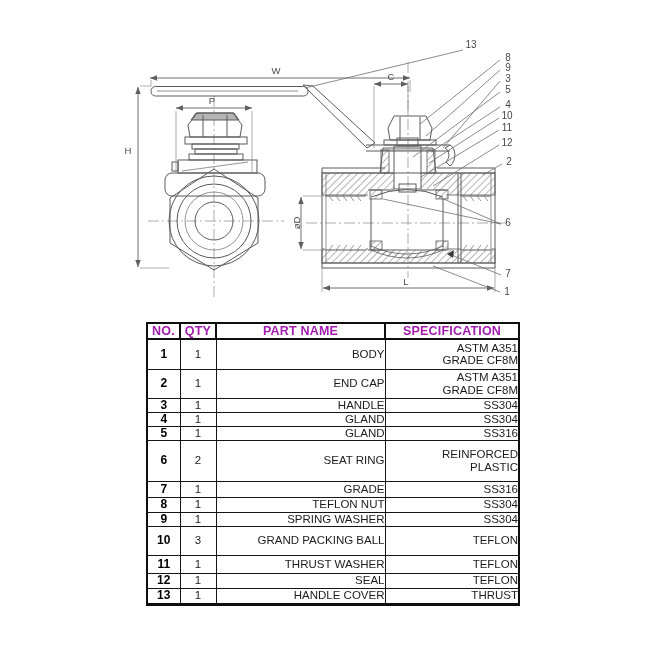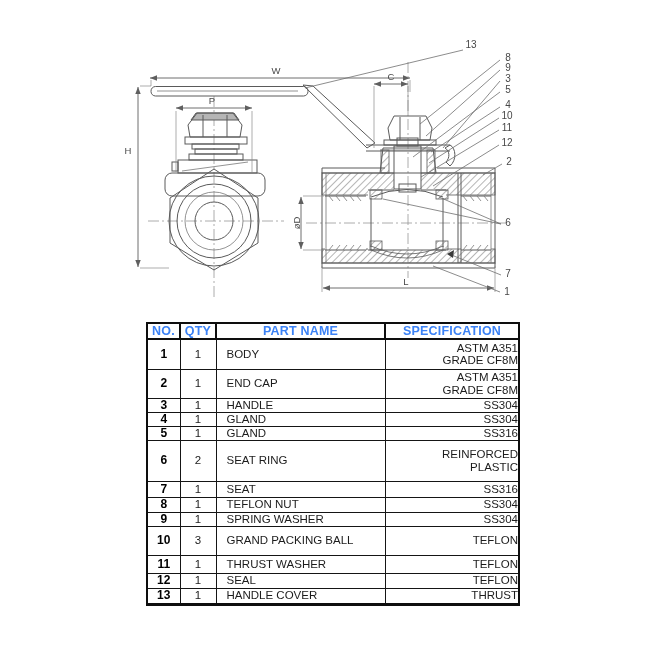--- a/index.html
+++ b/index.html
@@ -9,29 +9,29 @@
   #drawing{position:absolute;left:0;top:0;}
 
   
   #parts-table{
     position:absolute;left:146px;top:322px;width:364px;
     border-collapse:collapse;table-layout:fixed;background:#fff;
     color:#111;border:2.5px solid #0e0e0e;border-bottom-width:3.5px;
   }
   #parts-table th{
     border:2px solid #0e0e0e;font-weight:bold;font-size:12.5px;
-    height:14px;padding:0;line-height:13px;letter-spacing:.2px;color:#3b82f6;
+    height:14px;padding:0;line-height:13px;letter-spacing:.2px;color:#a21caf;
   }
   #parts-table td{
     border:1.5px solid #151515;font-size:11.5px;line-height:12.5px;
     padding:0;vertical-align:middle;color:#1c1c1c;
   }
   #parts-table td.no{font-weight:bold;font-size:12px;text-align:center;color:#000;}
   #parts-table td.qty{text-align:center;}
-  #parts-table td.part{text-align:left;padding-left:10px;}
+  #parts-table td.part{text-align:right;padding-left:10px;}
   #parts-table td.spec{text-align:right;padding-left:1px;white-space:pre-line;}
 
   
   .ln{stroke:#5a5a5a;stroke-width:1;fill:none;}
   .thin{stroke:#777;stroke-width:.8;fill:none;}
   .cl{stroke:#979797;stroke-width:.8;fill:none;stroke-dasharray:11 3 2 3;}
   .dim{stroke:#5f5f5f;stroke-width:.9;fill:none;}
   .ext{stroke:#8a8a8a;stroke-width:.7;fill:none;}
   .lead{stroke:#6e6e6e;stroke-width:.8;fill:none;}
   .white{fill:#ffffff;stroke:none;}
@@ -266,21 +266,21 @@
         <tr style="height: 41px;">
           <td class="no">6</td>
           <td class="qty">2</td>
           <td class="part">SEAT RING</td>
           <td class="spec">REINFORCED
 PLASTIC</td>
         </tr>
         <tr style="height: 16px;">
           <td class="no">7</td>
           <td class="qty">1</td>
-          <td class="part">SEAT</td>
+          <td class="part">GRADE</td>
           <td class="spec">SS316</td>
         </tr>
         <tr style="height: 15px;">
           <td class="no">8</td>
           <td class="qty">1</td>
           <td class="part">TEFLON NUT</td>
           <td class="spec">SS304</td>
         </tr>
         <tr style="height: 14px;">
           <td class="no">9</td>

